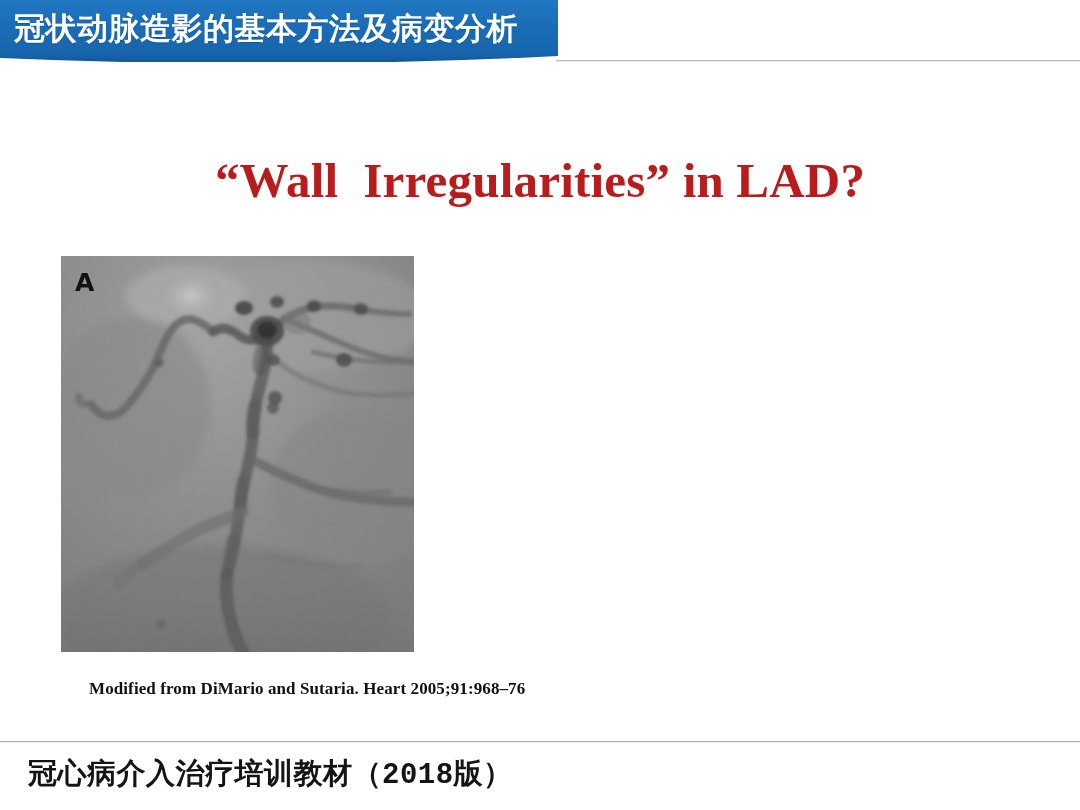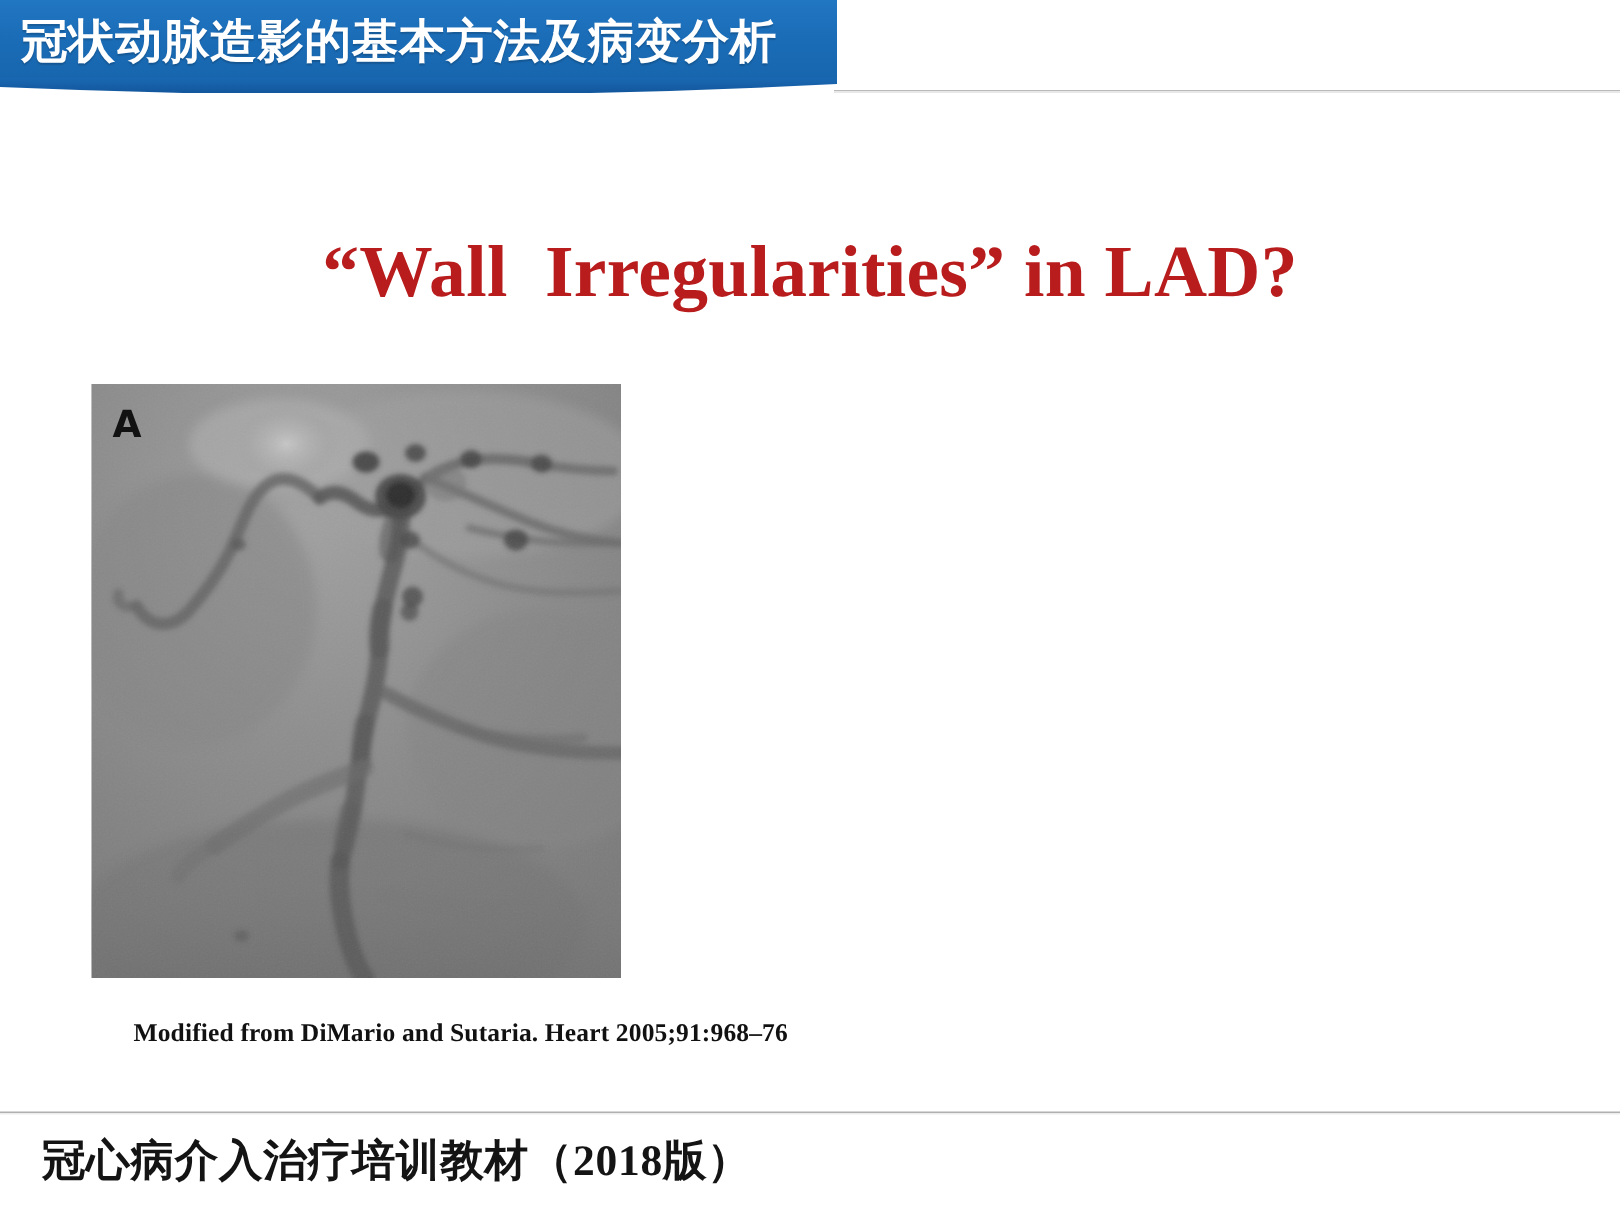--- a/index.html
+++ b/index.html
@@ -123,21 +123,21 @@
     left: 0;
     top: 741px;
     width: 1080px;
     height: 2px;
     background: linear-gradient(to bottom, #b0b0b0 0 1px, #ededed 1px 2px);
   }
   .footer-text {
     position: absolute;
     left: 28px;
     top: 754px;
-    font-family: Liberation Serif, serif;
+    font-family: Liberation Mono, monospace;
     font-weight: bold;
     font-size: 29px;
     color: #141414;
     letter-spacing: 0.5px;
     white-space: nowrap;
   }
 </style>
 </head>
 <body>
 

